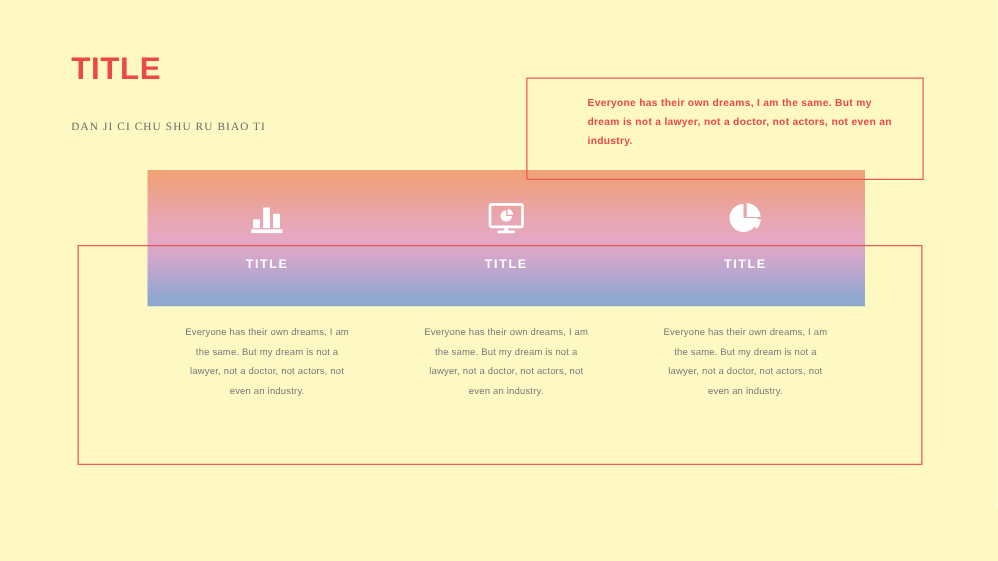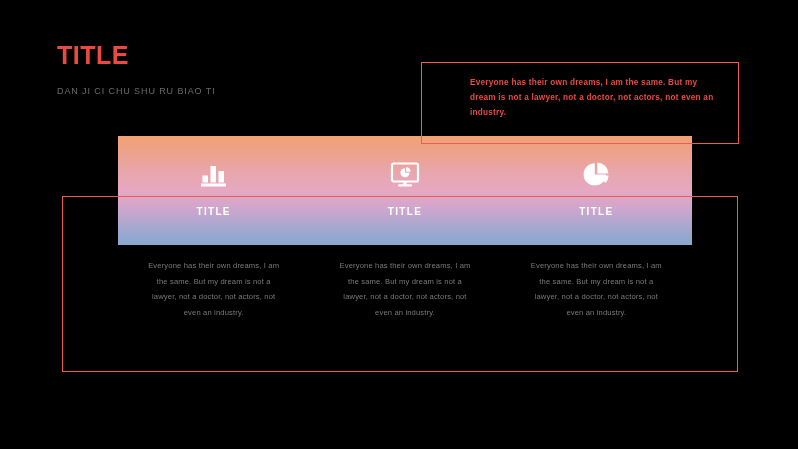--- a/index.html
+++ b/index.html
@@ -14,46 +14,46 @@
     overflow: hidden;
     font-family: "Liberation Sans", sans-serif;
     -webkit-font-smoothing: antialiased;
   }
 
   .slide {
     position: absolute;
     left: 0; top: 0;
     width: 798px;
     height: 449px;
-    background: #000000;
+    background: #fef9c3;
   }
 
   
   .heading-block {
     position: absolute;
     left: 57px;
     top: 42px;
     width: 340px;
   }
   .page-title {
     font-size: 25px;
     font-weight: bold;
     color: #ea4a43;
     letter-spacing: 0.5px;
     line-height: 1.05;
     margin: 0;
     font-family: "Liberation Sans", sans-serif;
   }
   .page-subtitle {
-    margin: 18px 0 0 0;
+    margin: 28px 0 0 0;
     font-size: 9px;
     color: #6b6b6b;
     letter-spacing: 0.9px;
     line-height: 1.2;
-    font-family: Liberation Sans, sans-serif;
+    font-family: Liberation Serif, serif;
   }
 
   
   .callout-box {
     position: absolute;
     left: 421px;
     top: 62px;
     width: 318px;
     height: 82px;
     border: 1.6px solid #f05a52;

